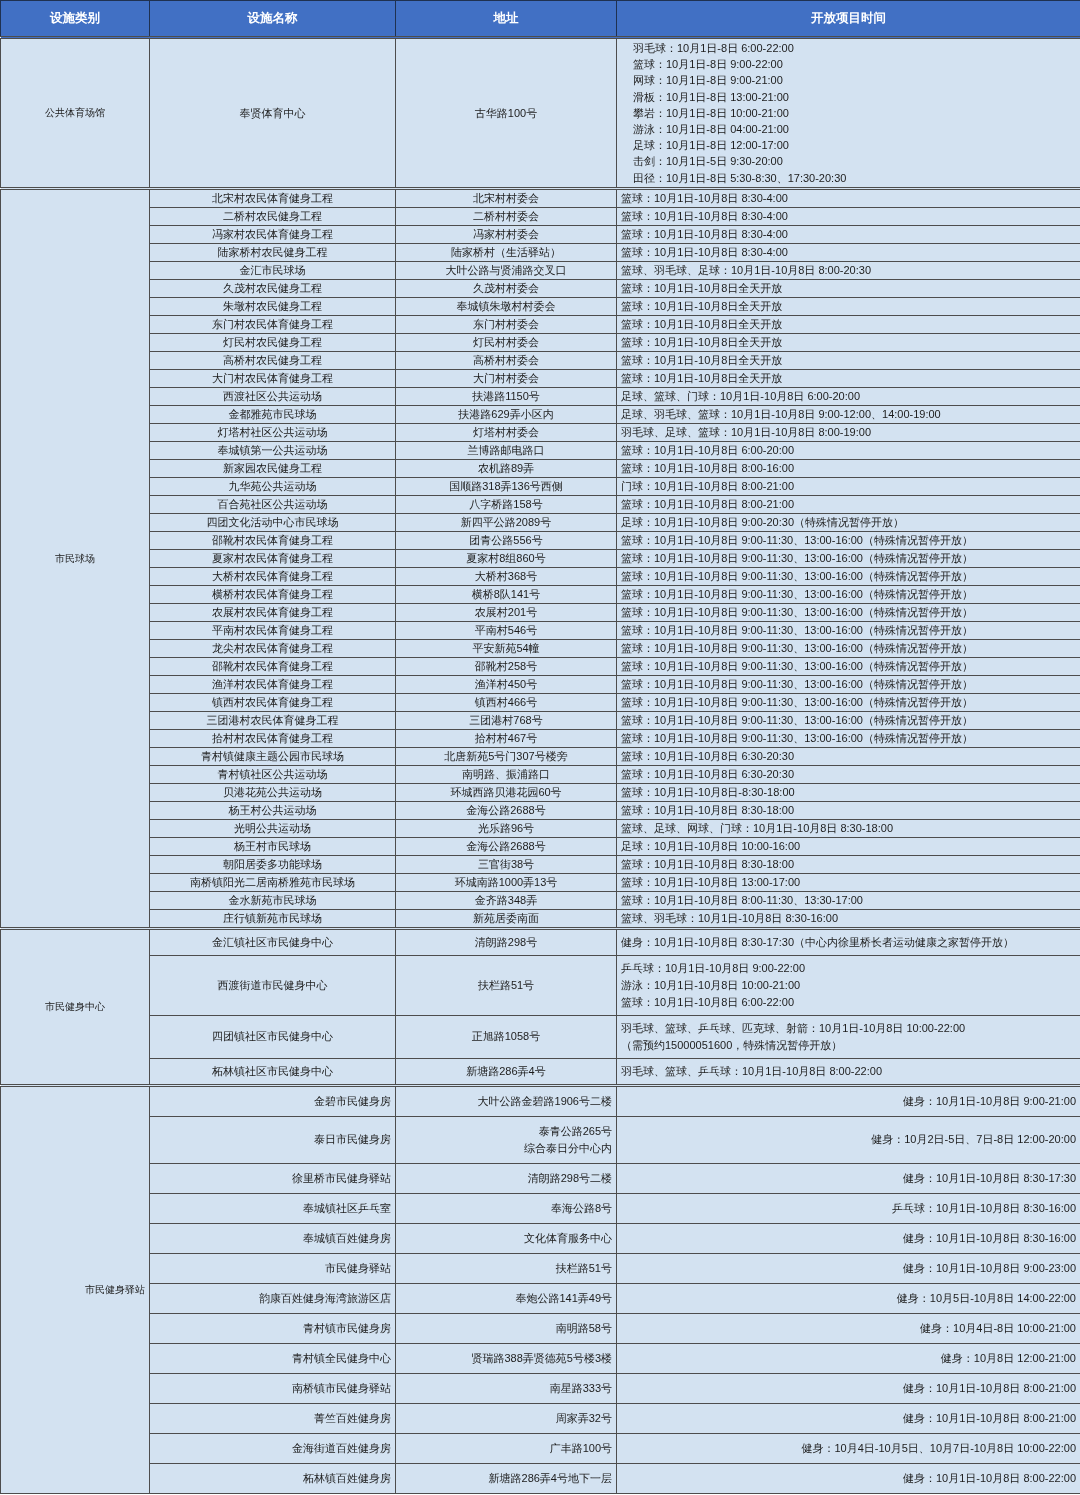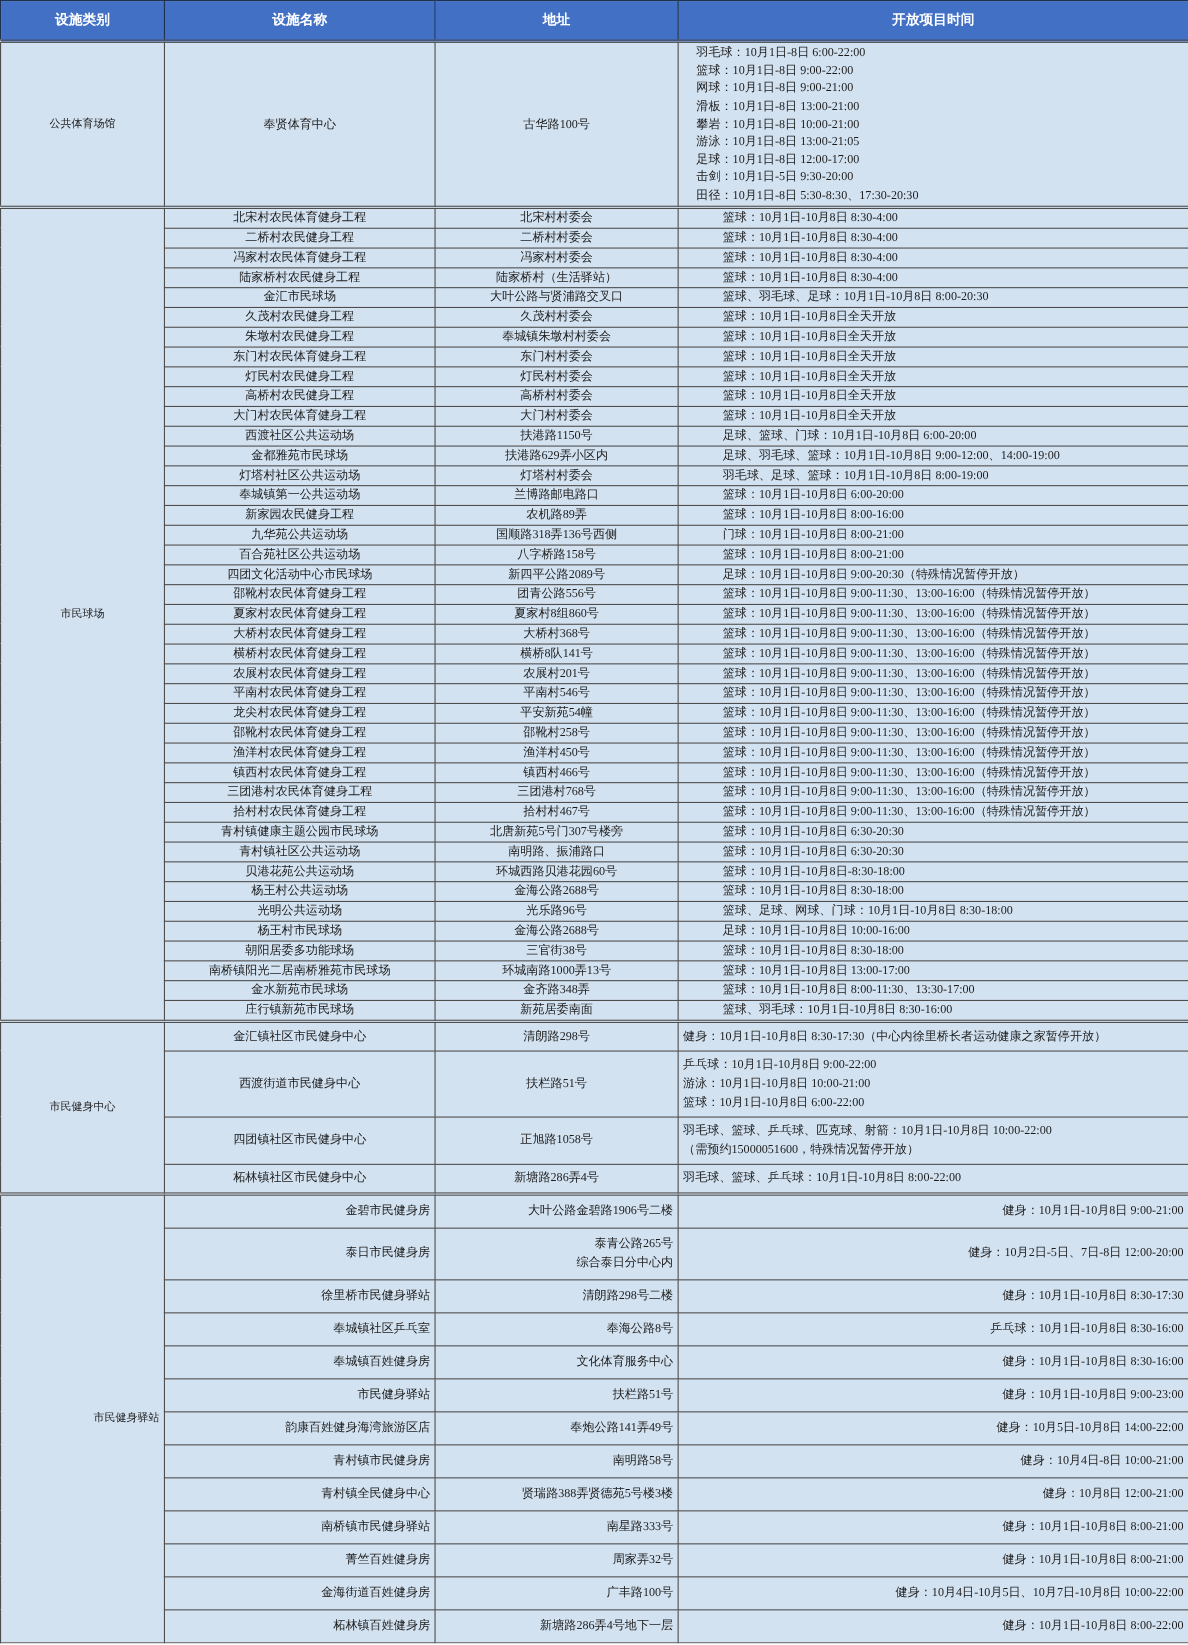--- a/index.html
+++ b/index.html
@@ -1,38 +1,38 @@
 <!DOCTYPE html>
 <html style="--header-bg: #4170C4; --header-text: #FFFFFF; --body-bg: #D3E2F1; --text: #1C1C1C;"><head>
 <meta charset="utf-8">
 <style>
   html,body{margin:0;padding:0;background:#ffffff;}
   body{font-family:"Liberation Sans",sans-serif;-webkit-font-smoothing:antialiased;}
   .wrap{width:1080px;}
-  table{width:1080px;border-collapse:collapse;table-layout:fixed;font-family:Liberation Serif, serif;}
+  table{width:1080px;border-collapse:collapse;table-layout:fixed;}
   th,td{border:1px solid #4d4d4d;box-sizing:border-box;}
   thead th{
     height:37px;background:var(--header-bg,#4170C4);color:var(--header-text,#fff);
     font-weight:bold;font-size:12.5px;text-align:center;vertical-align:middle;
     border-color:#1F3150;
   }
   td{
     background:var(--body-bg,#D3E2F1);color:var(--text,#1c1c1c);
     font-size:11px;vertical-align:middle;
   }
   td.center{text-align:center;padding:0 2px;}
   td.times{text-align:left;padding:1px 16px;}
   td.cat{font-size:10px;}
   
   tbody.sec-0 td{line-height:16px;}
   tbody.sec-0 td.times div{line-height:16.2px;}
   
   tbody.sec-1 td{height:17.5px;line-height:17px;padding:0 2px;}
   tbody.sec-1 td.times{padding:0 4px;}
-  tbody.sec-1 td.times div{line-height:17px;margin-left:36px;}
+  tbody.sec-1 td.times div{line-height:17px;}
   
   tbody.sec-2 td{padding:4px 4px;line-height:17px;}
   
   tbody.sec-3 td{padding:6px 4px;line-height:17px;text-align:right;}
   
   tbody.sec{border-top:3px double #4d4d4d;}
 </style>
 </head>
 <body>
 
@@ -56,21 +56,21 @@
         <tr>
           <td class="center cat" rowspan="1">公共体育场馆</td>
           <td class="center">奉贤体育中心</td>
           <td class="center">古华路100号</td>
           <td class="times">
             <div>羽毛球：10月1日-8日 6:00-22:00</div>
             <div>篮球：10月1日-8日 9:00-22:00</div>
             <div>网球：10月1日-8日 9:00-21:00</div>
             <div>滑板：10月1日-8日 13:00-21:00</div>
             <div>攀岩：10月1日-8日 10:00-21:00</div>
-            <div>游泳：10月1日-8日 13:00-21:05</div>
+            <div>游泳：10月1日-8日 04:00-21:00</div>
             <div>足球：10月1日-8日 12:00-17:00</div>
             <div>击剑：10月1日-5日 9:30-20:00</div>
             <div>田径：10月1日-8日 5:30-8:30、17:30-20:30</div>
           </td>
         </tr>
       </tbody>
       <tbody class="sec sec-1">
         <tr>
           <td class="center cat" rowspan="41">市民球场</td>
           <td class="center">北宋村农民体育健身工程</td>

